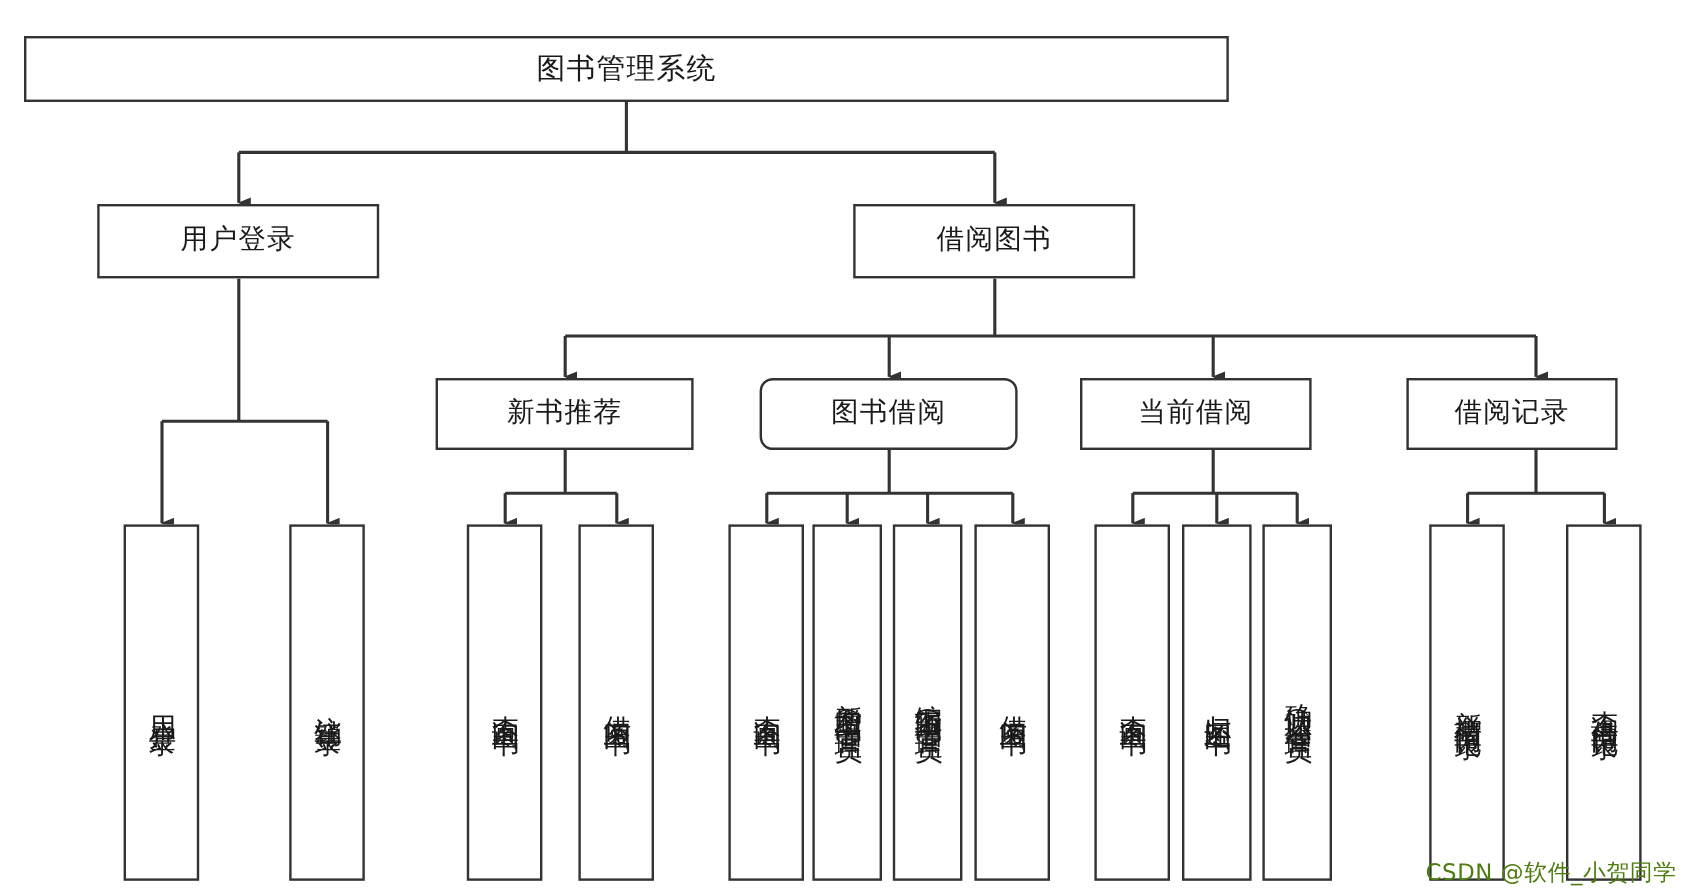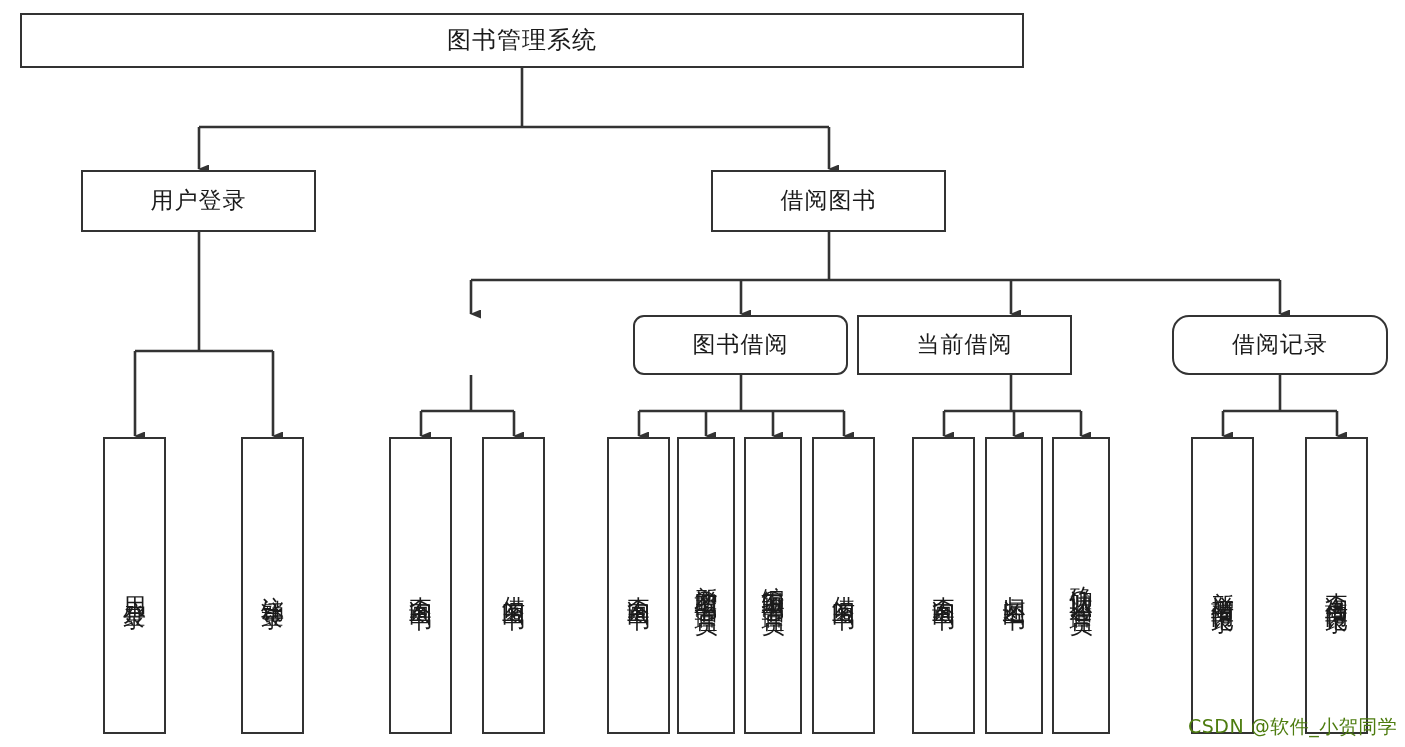--- a/index.html
+++ b/index.html
@@ -36,20 +36,21 @@
     justify-content: center;
     color: #1a1a1a;
   }
   .node.horiz {
     font-size: 23px;
     letter-spacing: 1px;
     line-height: 1.1;
   }
   .node.root {
     font-size: 24px;
+    margin-top: 17px;
   }
   .node.vert {
     writing-mode: vertical-rl;
     text-orientation: upright;
     font-size: 23px;
     letter-spacing: 4px;
     line-height: 1.25;
     padding: 4px 0;
     white-space: normal;
     align-items: center;
@@ -119,27 +120,30 @@
     <span class="label">图书管理系统</span>
   </div>
 
   <div class="node horiz" id="node-user-login" style="left: 81px; top: 170px; width: 235px; height: 62px;">
     <span class="label">用户登录</span>
   </div>
   <div class="node horiz" id="node-book-manage" style="left: 711px; top: 170px; width: 235px; height: 62px;">
     <span class="label">借阅图书</span>
   </div>
 
+  <div class="node horiz" id="node-new-book-rec" style="left: 363px; top: 315px; width: 215px; height: 60px;">
+    <span class="label">新书推荐</span>
+  </div>
   <div class="node horiz" id="node-book-borrow" style="left: 633px; top: 315px; width: 215px; height: 60px; border-radius: 11px;">
     <span class="label">图书借阅</span>
   </div>
-  <div class="node horiz" id="node-current-borrow" style="left: 857px; top: 315px; width: 215px; height: 60px;">
+  <div class="node horiz" id="node-current-borrow" style="left: 900px; top: 315px; width: 193px; height: 60px;">
     <span class="label">当前借阅</span>
   </div>
-  <div class="node horiz" id="node-borrow-record" style="left: 1172px; top: 315px; width: 216px; height: 60px; border-radius: 17px;">
+  <div class="node horiz" id="node-borrow-record" style="left: 1172px; top: 315px; width: 176px; height: 60px;">
     <span class="label">借阅记录</span>
   </div>
 
   <div class="node vert" id="node-leaf-user-login" style="left: 103px; top: 437px; width: 63px; height: 297px;">
     <span class="label">用户登录</span>
   </div>
   <div class="node vert" id="node-leaf-user-logout" style="left: 241px; top: 437px; width: 63px; height: 297px;">
     <span class="label">注销登录</span>
   </div>
   <div class="node vert" id="node-leaf-query-book-rec" style="left: 389px; top: 437px; width: 63px; height: 297px;">

